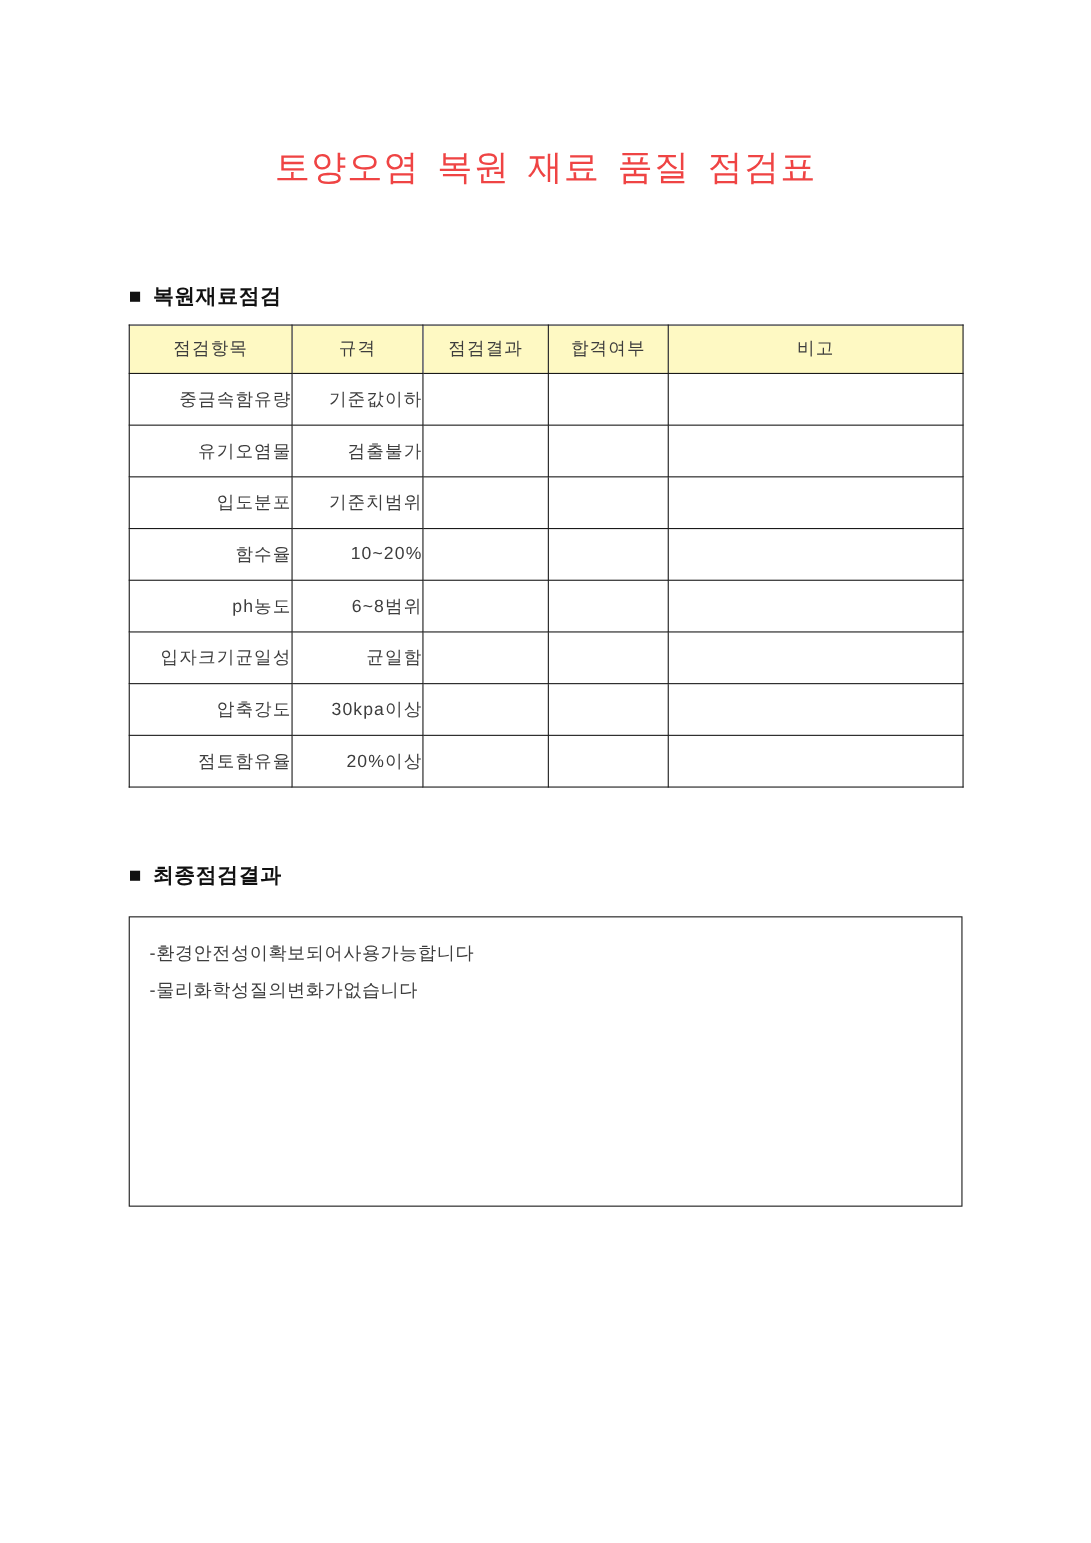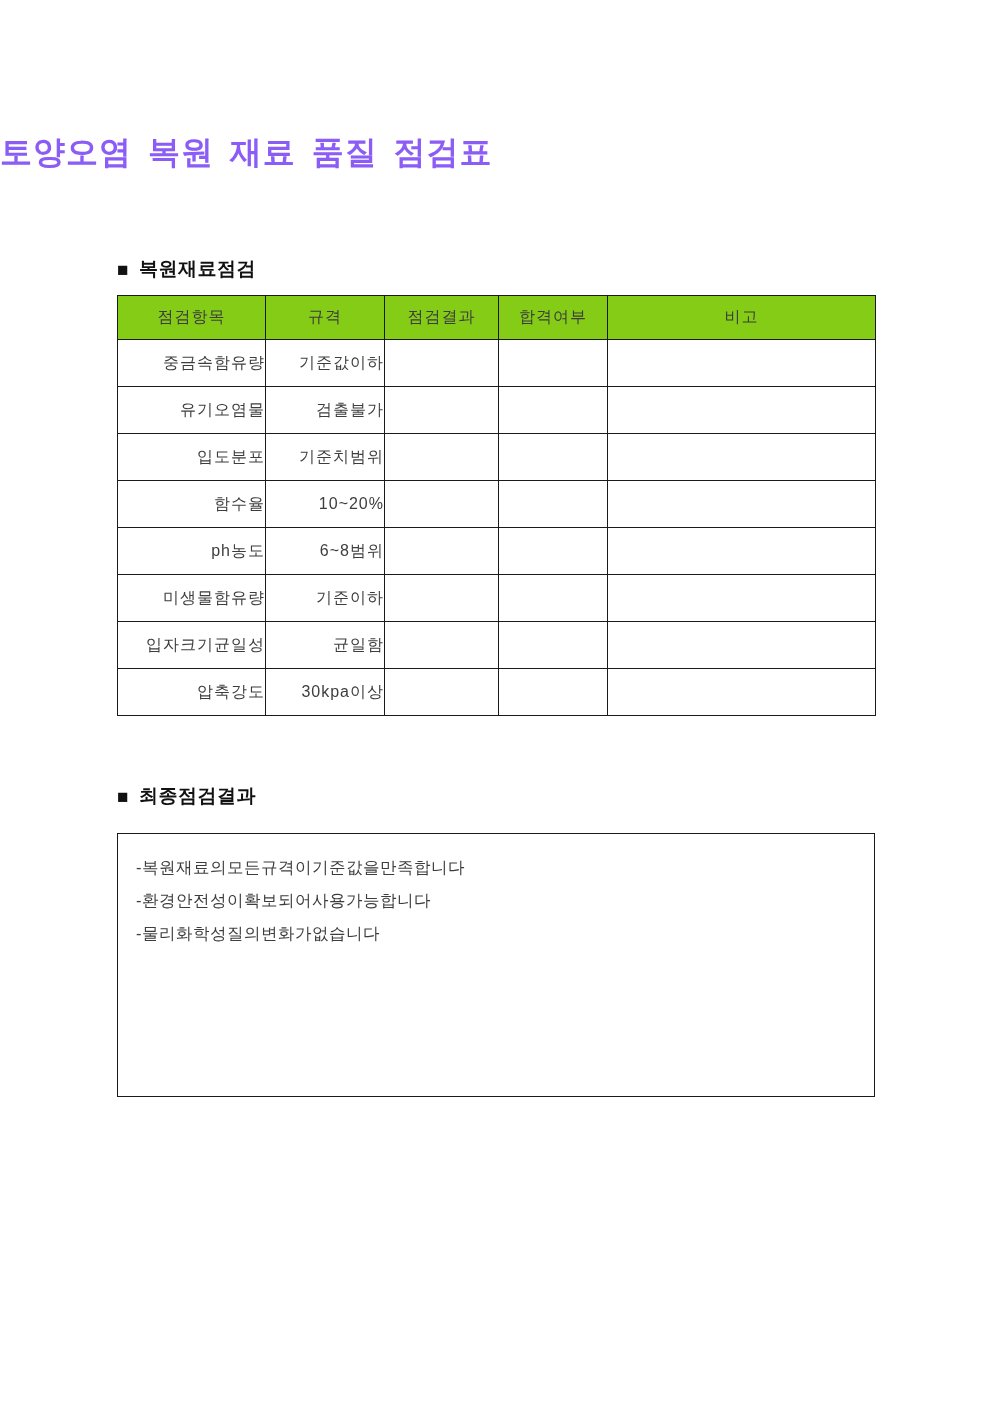--- a/index.html
+++ b/index.html
@@ -10,23 +10,24 @@
   }
   .page {
     position: relative;
     width: 992px;
     height: 1403px;
     background: #ffffff;
     overflow: hidden;
   }
   .doc-title {
     margin-top: 131px;
+    text-align: center;
     font-size: 32px;
-    font-weight: bold;
-    color: #8b5cf6;
+    font-weight: normal;
+    color: #ef4444;
     letter-spacing: 1px;
     word-spacing: 6px;
   }
   .section-heading {
     margin-left: 117px;
     font-size: 19px;
     font-weight: bold;
     color: #111111;
     display: flex;
     align-items: center;
@@ -51,21 +52,21 @@
   table.check-table td {
     border: 1px solid #1a1a1a;
     font-size: 16px;
     color: #3d3d3d;
     vertical-align: middle;
     overflow: hidden;
     white-space: nowrap;
   }
   table.check-table th {
     height: 44px;
-    background: #84cc16;
+    background: #fef9c3;
     font-weight: normal;
     text-align: center;
     letter-spacing: 1px;
   }
   table.check-table td {
     height: 47px;
     text-align: right;
     padding-left: 13px;
     letter-spacing: 1px;
   }
@@ -150,47 +151,46 @@
         <td></td>
       </tr>
       <tr>
         <td>ph농도</td>
         <td>6~8범위</td>
         <td></td>
         <td></td>
         <td></td>
       </tr>
       <tr>
-        <td>미생물함유량</td>
-        <td>기준이하</td>
-        <td></td>
-        <td></td>
-        <td></td>
-      </tr>
-      <tr>
         <td>입자크기균일성</td>
         <td>균일함</td>
         <td></td>
         <td></td>
         <td></td>
       </tr>
       <tr>
         <td>압축강도</td>
         <td>30kpa이상</td>
         <td></td>
         <td></td>
         <td></td>
       </tr>
+      <tr>
+        <td>점토함유율</td>
+        <td>20%이상</td>
+        <td></td>
+        <td></td>
+        <td></td>
+      </tr>
     </tbody>
   </table>
 
   <div class="section-heading heading-final">
     <span class="bullet">■</span>
     <span>최종점검결과</span>
   </div>
 
   <div class="final-box">
-    <div class="note-line">-복원재료의모든규격이기준값을만족합니다</div>
     <div class="note-line">-환경안전성이확보되어사용가능합니다</div>
     <div class="note-line">-물리화학성질의변화가없습니다</div>
   </div>
 
 </div>
 
 </body></html>

